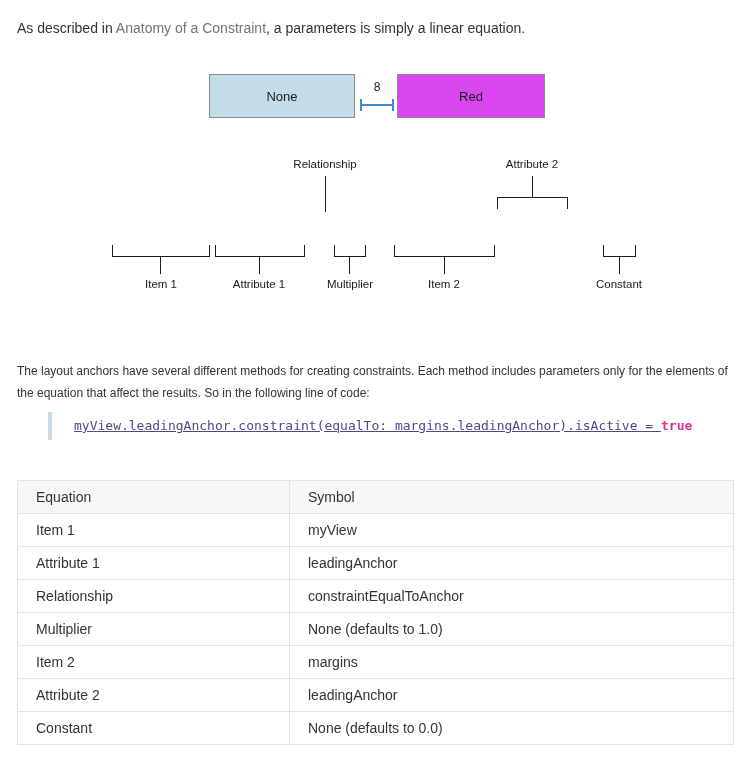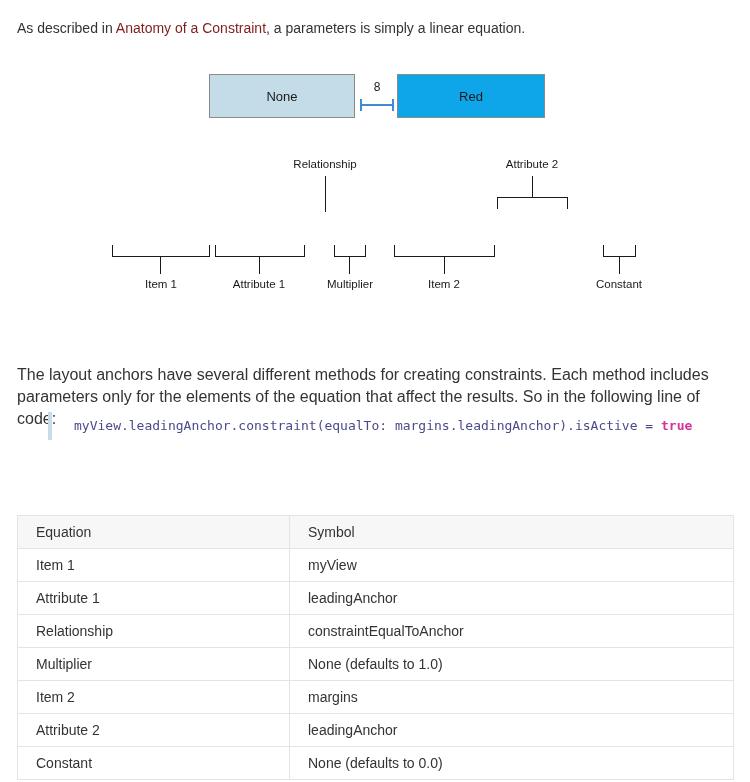--- a/index.html
+++ b/index.html
@@ -22,38 +22,38 @@
   
   .intro {
     position: absolute;
     left: 17px;
     top: 4px;
     width: 716px;
     font-size: 14px;
     line-height: 20px;
     color: #333333;
   }
-  .link { color: #7f1d1d; text-decoration: none; }
+  .link { color: #737373; text-decoration: none; }
 
   
   .boxfig { position: absolute; left: 0; top: 74px; width: 750px; height: 52px; }
   .vbox {
     position: absolute;
     top: 0;
     height: 44px;
     border: 1px solid #8a8a8a;
     box-sizing: border-box;
     display: flex;
     align-items: center;
     justify-content: center;
     font-size: 13px;
     color: #1a1a1a;
   }
   .vbox.blue { left: 209px; width: 146px; background: #c3dce8; }
-  .vbox.red  { left: 397px; width: 148px; background: #0ea5e9; }
+  .vbox.red  { left: 397px; width: 148px; background: #d946ef; }
 
   .dimwrap { position: absolute; left: 357px; top: 6px; width: 40px; height: 38px; }
   .dimlabel {
     position: absolute; left: 0; top: 0; width: 40px;
     text-align: center; font-size: 12px; color: #1a1a1a;
   }
   .dimline {
     position: absolute; left: 3px; top: 24px; width: 34px; height: 2px;
     background: #3f8bd4;
   }
@@ -95,49 +95,49 @@
 
   .rule { position: absolute; background: #1a1a1a; }
   .rule.v { width: 1px; }
   .rule.h { height: 1px; }
 
   
   .para {
     position: absolute;
     left: 17px;
     width: 716px;
-    font-size: 16px;
+    font-size: 12px;
     line-height: 22px;
     color: #333333;
   }
   .para.p1 { top: 348px; }
   .para.p2 { top: 462px; }
 
   
   .codeblock {
     position: absolute;
     left: 48px;
     top: 412px;
     width: 680px;
     border-left: 4px solid #c8dce8;
     padding: 4px 0 4px 22px;
     box-sizing: border-box;
     font-family: "DejaVu Sans Mono", monospace;
     font-size: 13px;
     line-height: 20px;
     white-space: pre;
   }
-  .c-plain { color: #4a4a8a; }
+  .c-plain { color: #4a4a8a; text-decoration: underline; }
   .c-kw    { color: #d23397; font-weight: bold; }
 
   
   .tablewrap {
     position: absolute;
     left: 17px;
-    top: 515px;
+    top: 480px;
     width: 716px;
   }
   table.symtable {
     border-collapse: collapse;
     width: 716px;
     font-size: 14px;
     table-layout: fixed;
   }
   table.symtable th,
   table.symtable td {

